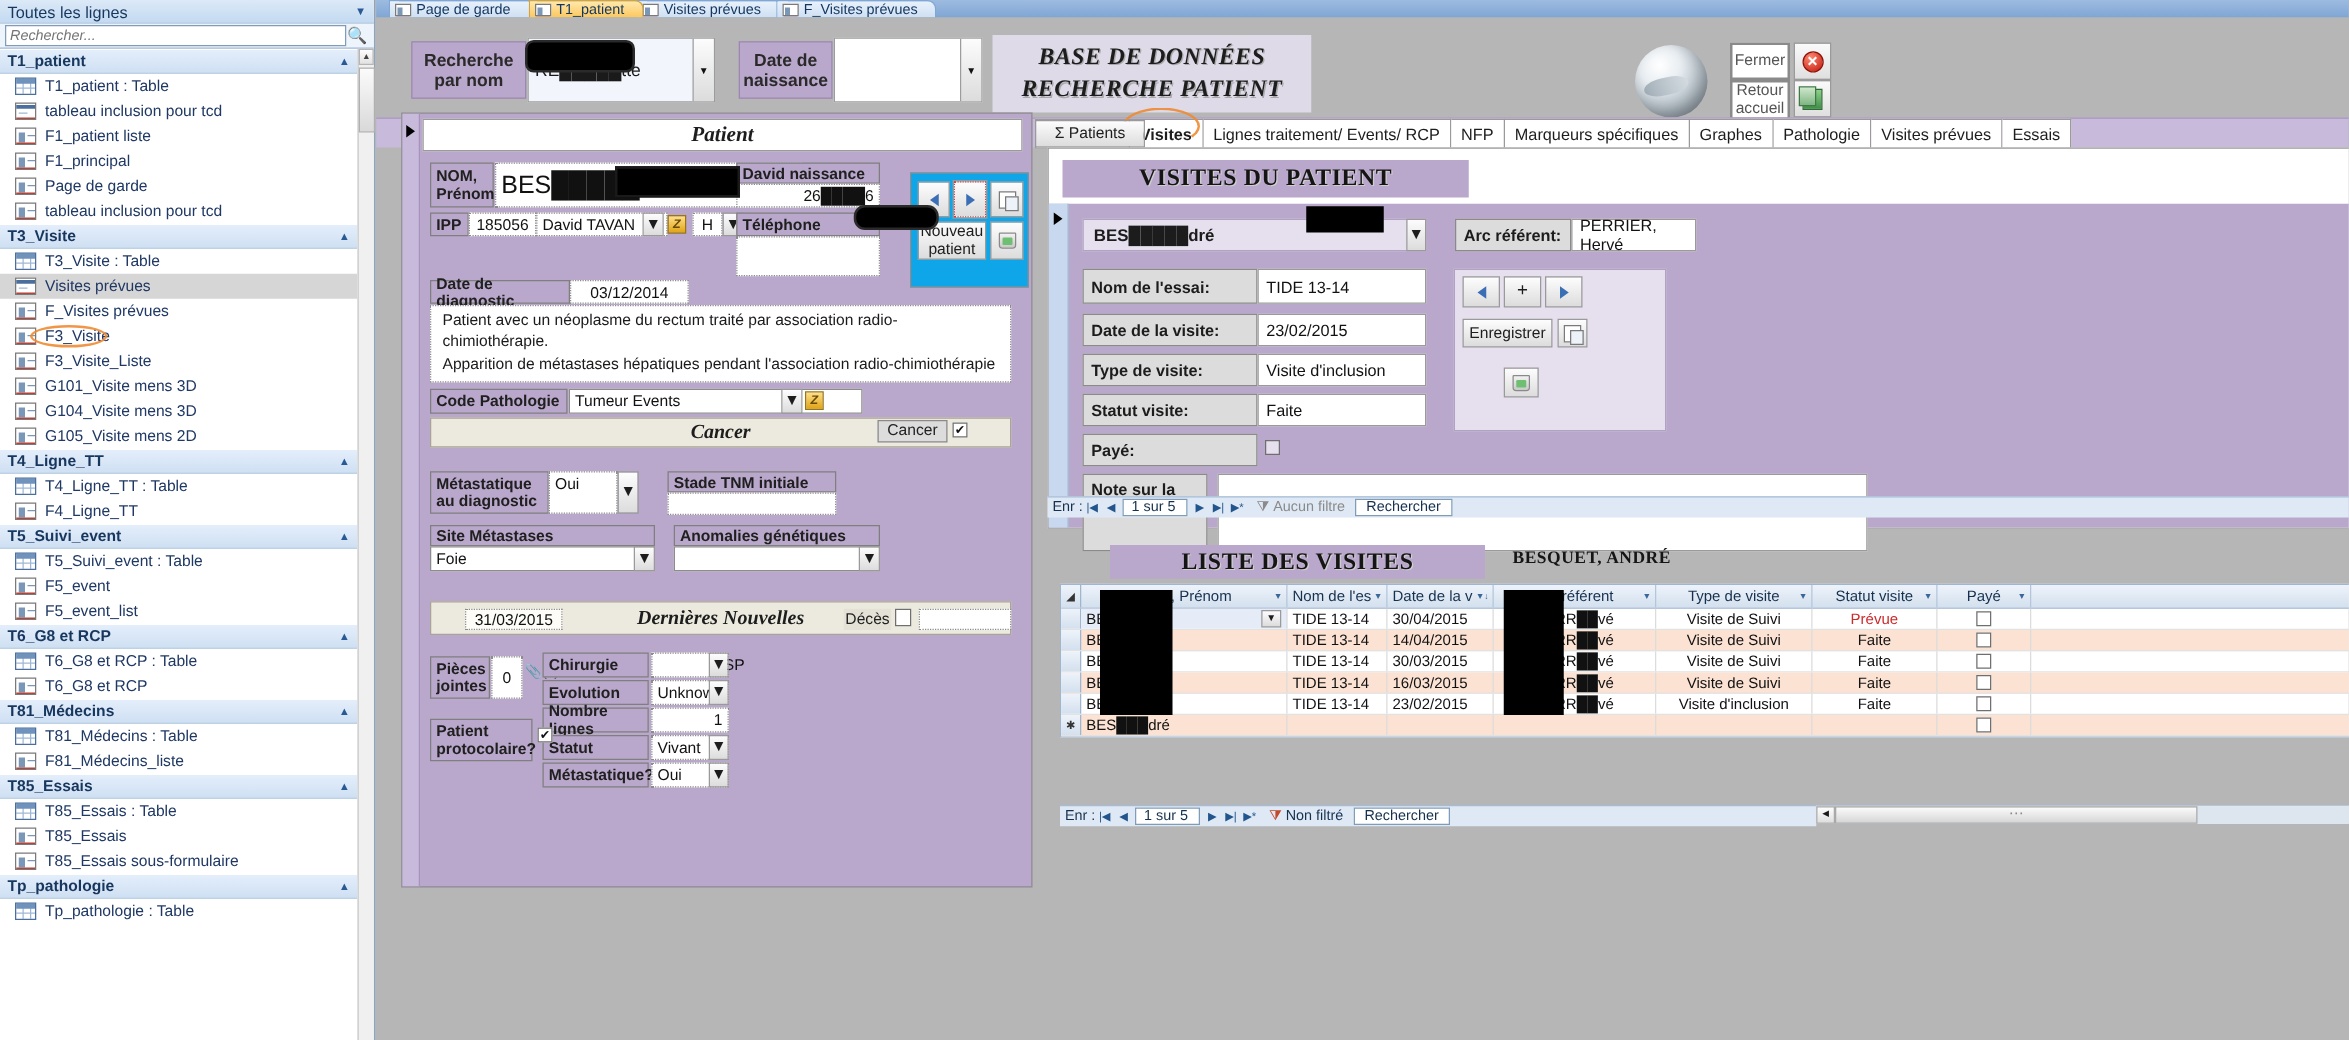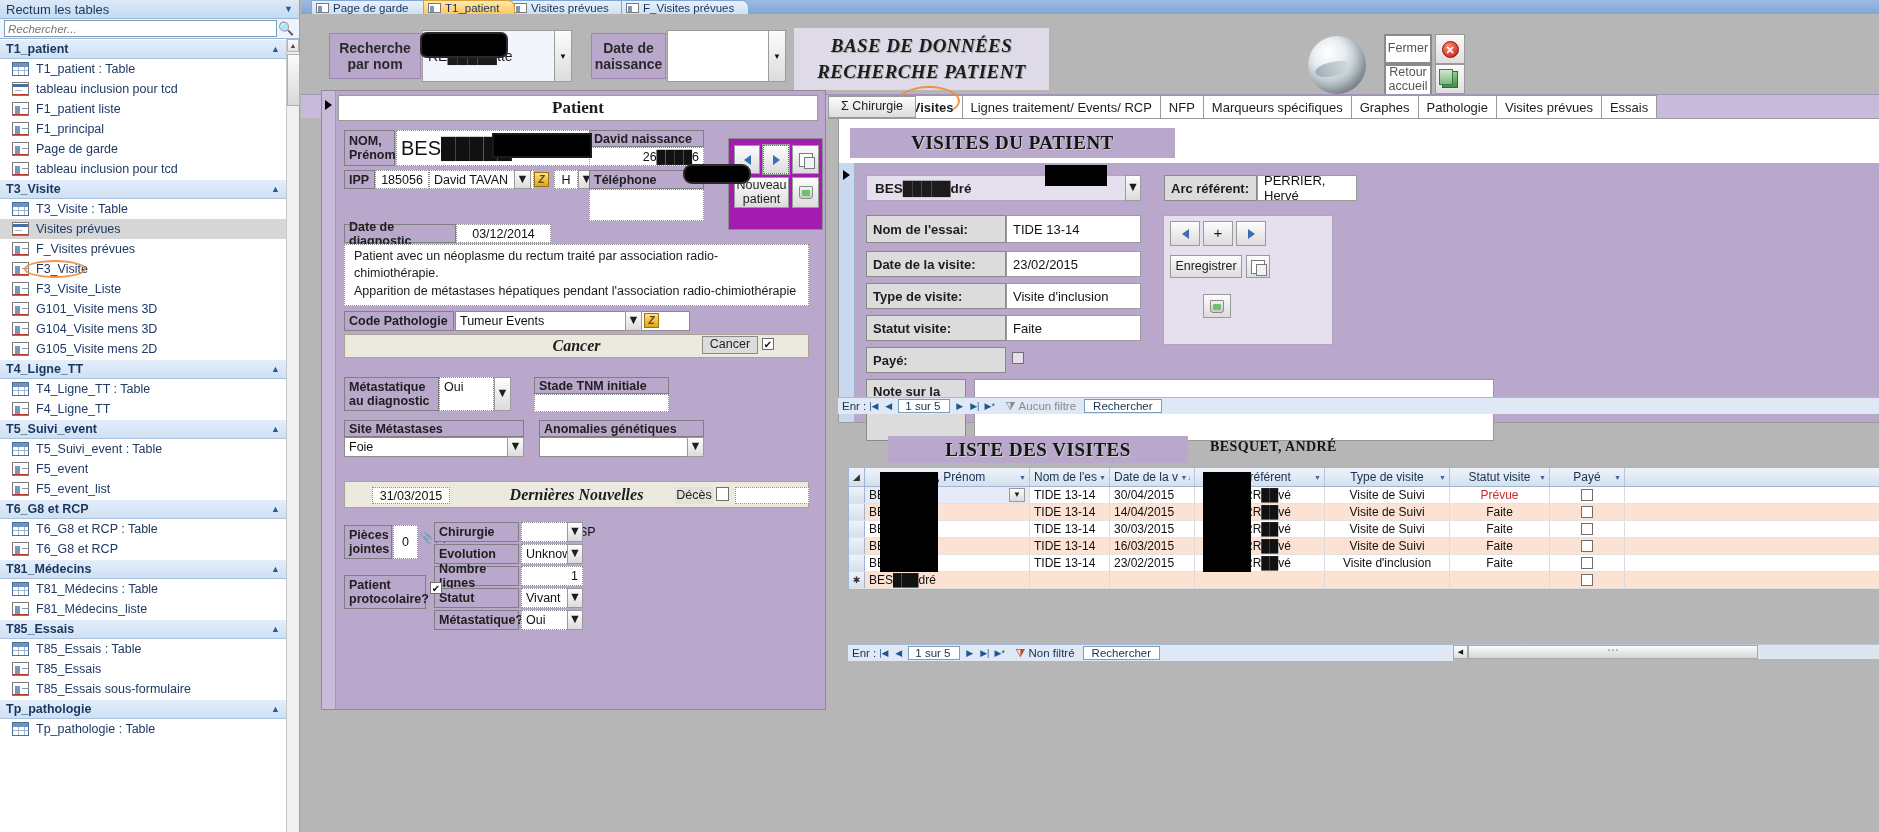--- a/index.html
+++ b/index.html
@@ -207,21 +207,21 @@
   #pf-gutter {
     position:absolute; left:0; top:0; width:14px; bottom:0; background:#c8badb;
     border-right:1px solid #a694bd;
   }
   #pf-gutter .sel-arrow { margin:9px auto 0; width:0;height:0;
     border-left:7px solid #000; border-top:5px solid transparent; border-bottom:5px solid transparent; }
   .pf-hdr {
     position:absolute; left:16px; right:7px; top:4px; height:26px;
     background:#fff; border:1px solid #9a9a9a;
     display:flex; align-items:center; justify-content:center;
-    font-family:"Liberation Serif", serif; font-weight:bold; 
+    font-family:"Liberation Serif", serif; font-weight:bold; font-style:italic;
     font-size:17px; color:#1d1d1d;
   }
   .flbl {
     background:#b9a8cb; border:1px solid #7f7f7f;
     display:flex; align-items:center; padding:0 4px;
     font-weight:bold; font-size:12.5px; color:#202020; line-height:1.12;
   }
   .fval {
     background:#fff; border:1px dotted #8c8c8c;
     display:flex; align-items:center; padding:0 4px; font-size:12.5px; color:#111;
@@ -355,21 +355,21 @@
   .hscroll .thm { position:absolute; left:0; top:0; width:290px; height:14px;
     background:linear-gradient(#fbfbfb,#d6d6d6); border:1px solid #a9a9a9; }
   .hscroll .thm::after { content:"⋯"; position:absolute; left:50%; top:-3px;
     transform:translateX(-50%); color:#8a8a8a; font-size:12px; }
 </style>
 </head>
 <body>
 
 <div id="navpane">
   <div class="np-title">
-    <span class="lbl">Rectum les tables</span>
+    <span class="lbl">Toutes les lignes</span>
     <span class="chev">▼</span>
   </div>
   <div class="np-search">
     <input placeholder="Rechercher..." style="">
     <span class="mag">🔍</span>
   </div>
   <div id="np-list">
       <div class="grp">
         <span class="lbl">T1_patient</span>
         <span class="chev">▲</span>
@@ -670,23 +670,23 @@
     <div class="navbtn" style="position:absolute;left:245px;top:497px;width:16px;height:20px;">▼</div>
 
     <div class="flbl" style="position:absolute;left:112px;top:519px;width:85px;height:20px;">Métastatique?</div>
     <div class="fval" style="position:absolute;left:199px;top:519px;width:62px;height:20px;">Oui</div>
     <div class="navbtn" style="position:absolute;left:245px;top:519px;width:16px;height:20px;">▼</div>
 
     <div class="flbl" style="position:absolute;left:22px;top:484px;width:82px;height:34px;">Patient protocolaire?</div>
     <div class="cbox" style="position:absolute;left:108px;top:491px;">✔</div>
   </div>
 
-  <div class="navbtn" style="position:absolute;left:527px;top:82px;width:88px;height:22px;">Σ Chirurgie</div>
-
-  <div style="position:absolute;left:427px;top:124px;width:95px;height:92px;background:#a21caf;border:1px solid #8d8d8d;">
+  <div class="navbtn" style="position:absolute;left:527px;top:82px;width:88px;height:22px;">Σ Patients</div>
+
+  <div style="position:absolute;left:427px;top:124px;width:95px;height:92px;background:#0ea5e9;border:1px solid #8d8d8d;">
     <div class="navbtn" style="position:absolute;left:5px;top:6px;width:26px;height:29px;">
         <span class="tri-l"></span>
       </div>
     <div class="navbtn focus" style="position:absolute;left:34px;top:6px;width:26px;height:29px;">
         <span class="tri-r"></span>
       </div>
     <div class="navbtn" style="position:absolute;left:63px;top:6px;width:27px;height:29px;">
         <span class="copy2"></span>
       </div>
     <div class="navbtn" style="position:absolute;left:5px;top:38px;width:55px;height:31px;">Nouveau patient</div>

